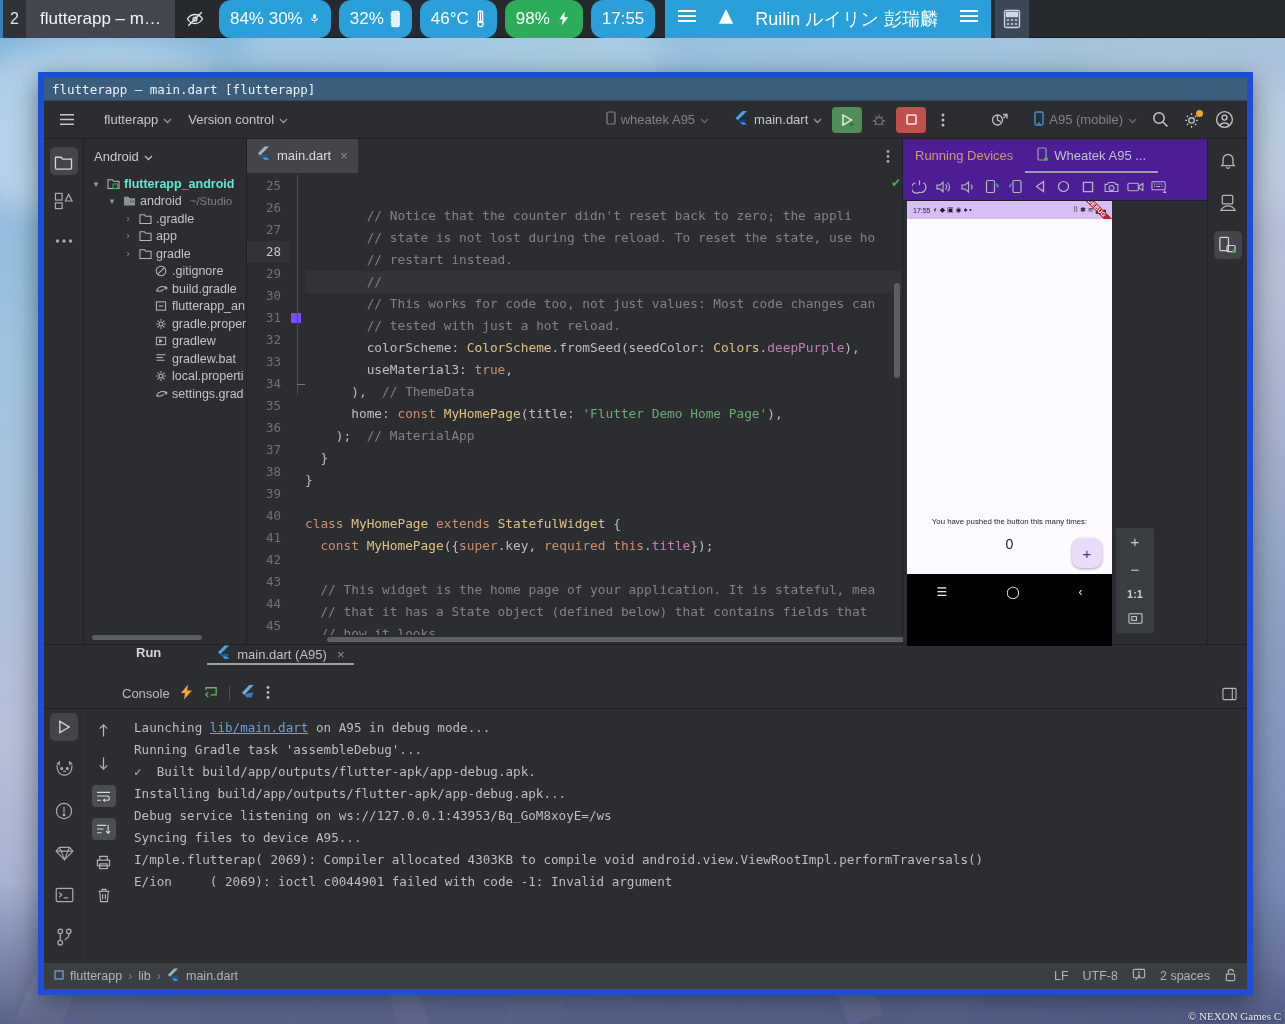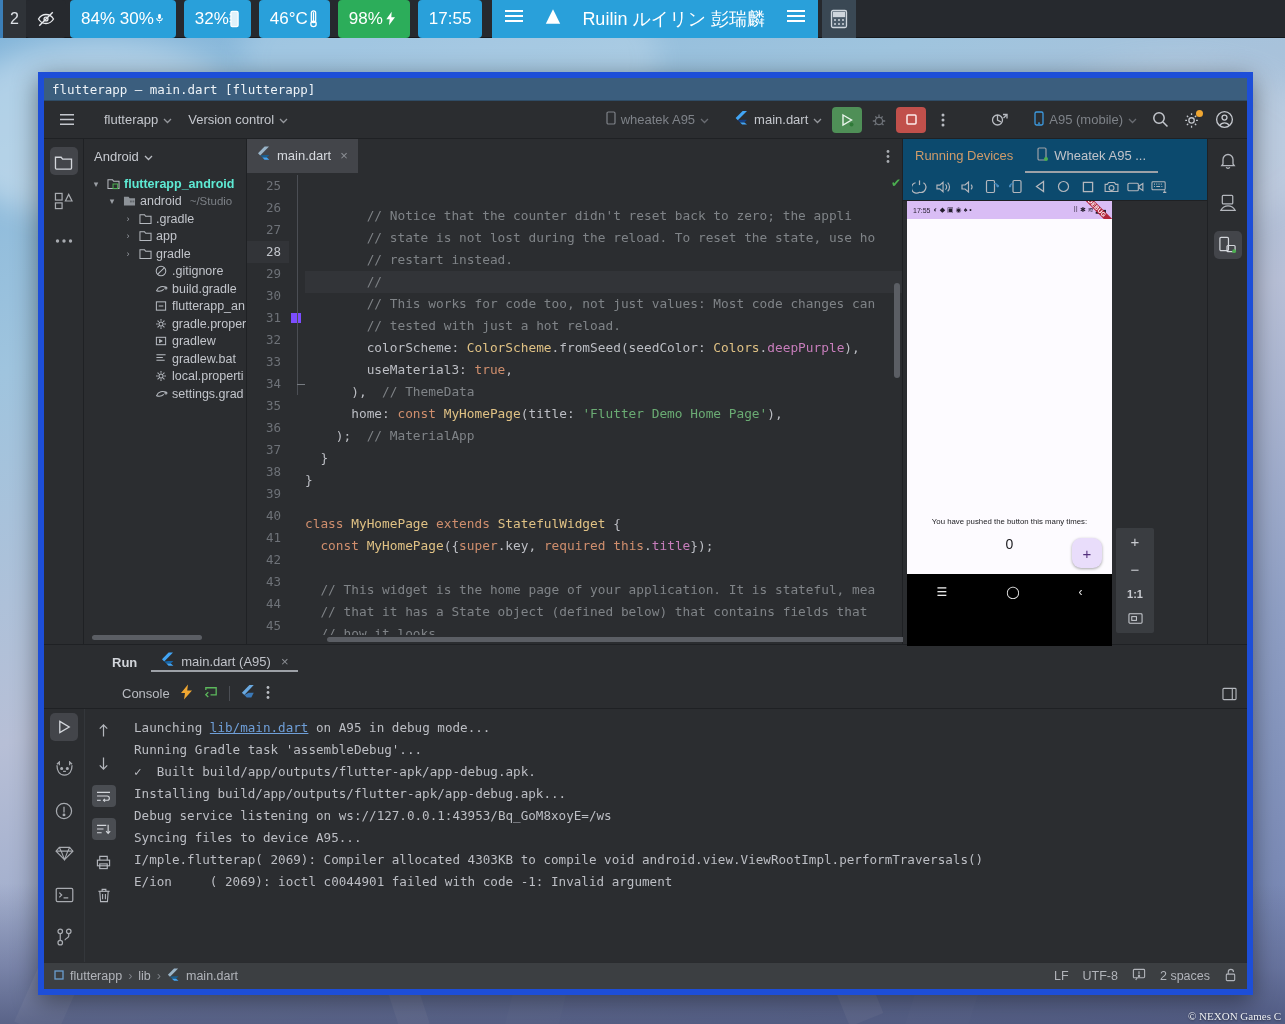--- a/index.html
+++ b/index.html
@@ -28,23 +28,23 @@
   #topbar .tagnum {
     width:26px; height:38px; display:flex; align-items:center; justify-content:center;
     color:#dfe3e8; font-size:16px; background:#2f3338;
     border-left:3px solid #3b7fb8;
   }
   #topbar .wintitle {
     height:38px; display:flex; align-items:center; padding:0 14px;
     background:#42474d; color:#f2f4f6; font-size:17px; white-space:nowrap;
   }
   #topbar .widget {
-    height:38px; display:flex; align-items:center; padding:0 11px;
+    height:38px; display:flex; align-items:center; gap:6px; padding:0 11px;
     background:#29a0da; color:#fff; white-space:nowrap; font-size:17px;
-    margin:0 4px; border-radius:4px;
+    margin:0 4px; border-radius:12px;
   }
   #topbar .widget.green { background:#2cad5a; }
   #topbar .widget.plain { background:#26292e; padding:0 9px; margin:0; }
   #topbar .widget svg { display:block; }
   #topbar .userbox {
     height:38px; display:flex; align-items:center; gap:21px; padding:0 12px;
     background:#29a0da; color:#fff; font-size:18px; margin-left:6px; white-space:nowrap;
   }
   #topbar .traybox { height:38px; display:flex; align-items:center; padding:0 8px; background:#3a4854; margin-left:4px;}
 
@@ -124,21 +124,21 @@
   .c-fld { color:#c77dbb; }
   .c-str { color:#6aab73; }
   .c-pln { color:#bcbec4; }
   #code-scroll-v { position:absolute; right:2px; top:110px; width:6px; height:95px; background:#5b5e64; border-radius:3px;}
   #code-hscroll { height:9px; background:#2b2d30; position:relative; }
   #code-hscroll i { position:absolute; left:80px; top:2px; width:580px; height:5px; background:#5b5e64; border-radius:3px;}
   #err-mark { position:absolute; right:0; top:0; width:12px; height:100%; }
   #err-mark .chk { position:absolute; right:1px; top:3px; color:#4caf50; font-size:12px; }
 
   
-  #devices-pane { width:305px; background:#0c4a6e; display:flex; flex-direction:column; border-left:1px solid #1f2124; }
+  #devices-pane { width:305px; background:#4c1d95; display:flex; flex-direction:column; border-left:1px solid #1f2124; }
   #dev-tabs { height:34px; display:flex; align-items:stretch; color:#c0c3c9; font-size:13px; }
   #dev-tabs .t { display:flex; align-items:center; gap:6px; padding:0 12px; border-bottom:2px solid transparent;}
   #dev-tabs .t.title { color:#cf9b6a; }
   #dev-tabs .t.active { border-bottom-color:#9da1a7; }
   #dev-toolbar { height:28px; display:flex; align-items:center; gap:3px; padding:0 6px; color:#b4b7bd; border-bottom:1px solid #1f2124;}
   .dv { width:21px; height:21px; display:flex; align-items:center; justify-content:center; }
   #dev-stage { flex:1; background:#2b2d30; position:relative; display:flex; }
   #phone { position:absolute; left:4px; top:0; width:205px; height:445px; background:#000; }
   #phone-status { height:18px; background:#d9bdf5; display:flex; align-items:center; padding:0 6px; gap:3px;
       font-size:7px; color:#241c2e; font-family:"Liberation Sans", sans-serif; position:relative; overflow:hidden;}
@@ -156,21 +156,21 @@
       display:flex; flex-direction:column; align-items:center; justify-content:space-around; color:#c9ccd1; border-radius:2px; }
   #zoom-rail .zb { font-size:15px; }
   #zoom-rail .zb.ratio { font-size:11px; font-weight:bold; }
 
   
   #right-strip { width:40px; background:#2b2d30; display:flex; flex-direction:column; align-items:center;
      padding-top:8px; gap:14px; border-left:1px solid #1f2124; }
 
   
   #run-panel { height:318px; background:#2b2d30; border-top:1px solid #1f2124; display:flex; flex-direction:column; }
-  #run-tabs { height:34px; display:flex; align-items:center; color:#c0c3c9; font-size:13px; padding-left:54px; }
+  #run-tabs { height:34px; display:flex; align-items:flex-start; color:#c0c3c9; font-size:13px; padding-left:78px;gap:32px; }
   #run-tabs .label { display:flex; align-items:center; padding:0 14px; color:#d2d5da; font-weight:bold; font-size:13px;}
   #run-tabs .t { display:flex; align-items:center; gap:6px; padding:0 10px; border-bottom:2px solid #9da1a7; }
   #run-tabs .t .x { color:#8d9096; margin-left:4px; }
   #run-sub { height:30px; display:flex; align-items:center; gap:10px; padding-left:78px; color:#b9bcc2; font-size:13px; border-bottom:1px solid #1f2124;}
   #run-sub .sep { width:1px; height:15px; background:#4b4e54; }
   #run-sub .rt { margin-left:auto; padding-right:10px; display:flex; align-items:center; }
   #run-main { flex:1; display:flex; min-height:0; }
   #run-strip { width:40px; display:flex; flex-direction:column; align-items:center; gap:14px; padding-top:4px; }
   #run-strip2 { width:38px; display:flex; flex-direction:column; align-items:center; gap:11px; padding-top:10px; color:#b4b7bd; border-left:1px solid #34373b;}
   #run-strip2 .sb { width:24px; height:22px; display:flex; align-items:center; justify-content:center; border-radius:4px;}
@@ -203,20 +203,21 @@
   <div class="beam" style="left:120px;bottom:-20px;width:44px;height:260px;transform:rotate(24deg);"></div>
   <div class="beam" style="left:330px;bottom:-20px;width:30px;height:230px;transform:rotate(-18deg);"></div>
   <div class="beam" style="left:560px;bottom:-30px;width:52px;height:250px;transform:rotate(14deg);opacity:.3;"></div>
   <div class="beam" style="left:760px;bottom:-20px;width:36px;height:240px;transform:rotate(-22deg);"></div>
   <div class="beam" style="left:980px;bottom:-30px;width:60px;height:260px;transform:rotate(18deg);opacity:.25;"></div>
   <div class="darkband"></div>
 </div>
 
 <div id="topbar">
   <div class="tagnum">2</div>
+  <div class="wintitle">flutterapp – m…</div>
 
   <div class="widget plain">
     <svg width="22" height="18" viewBox="0 0 24 24" fill="none" stroke="#e8eaed" stroke-width="1.7">
       <path d="M2 12s3.5-6 10-6 10 6 10 6-3.5 6-10 6S2 12 2 12z"></path>
       <circle cx="12" cy="12" r="2.6"></circle>
         <path d="M3 21L21 3" stroke-width="2"></path>
     </svg>
   </div>
 
   <div class="widget">

